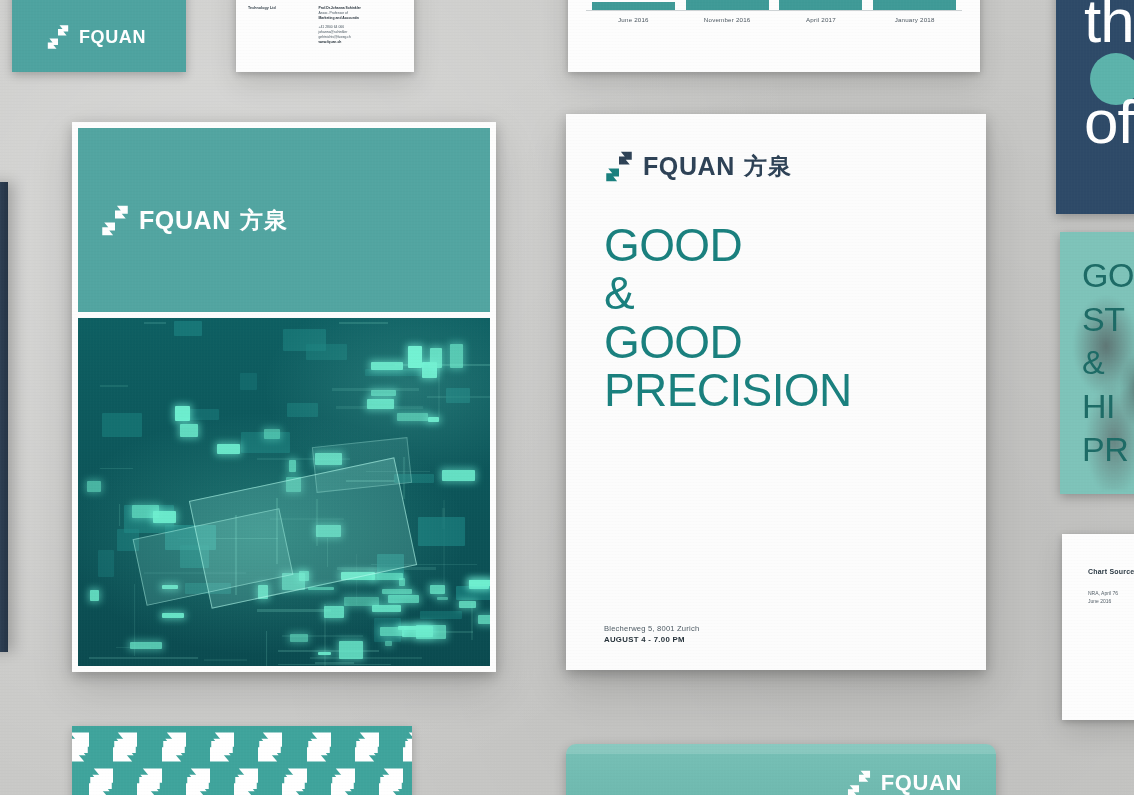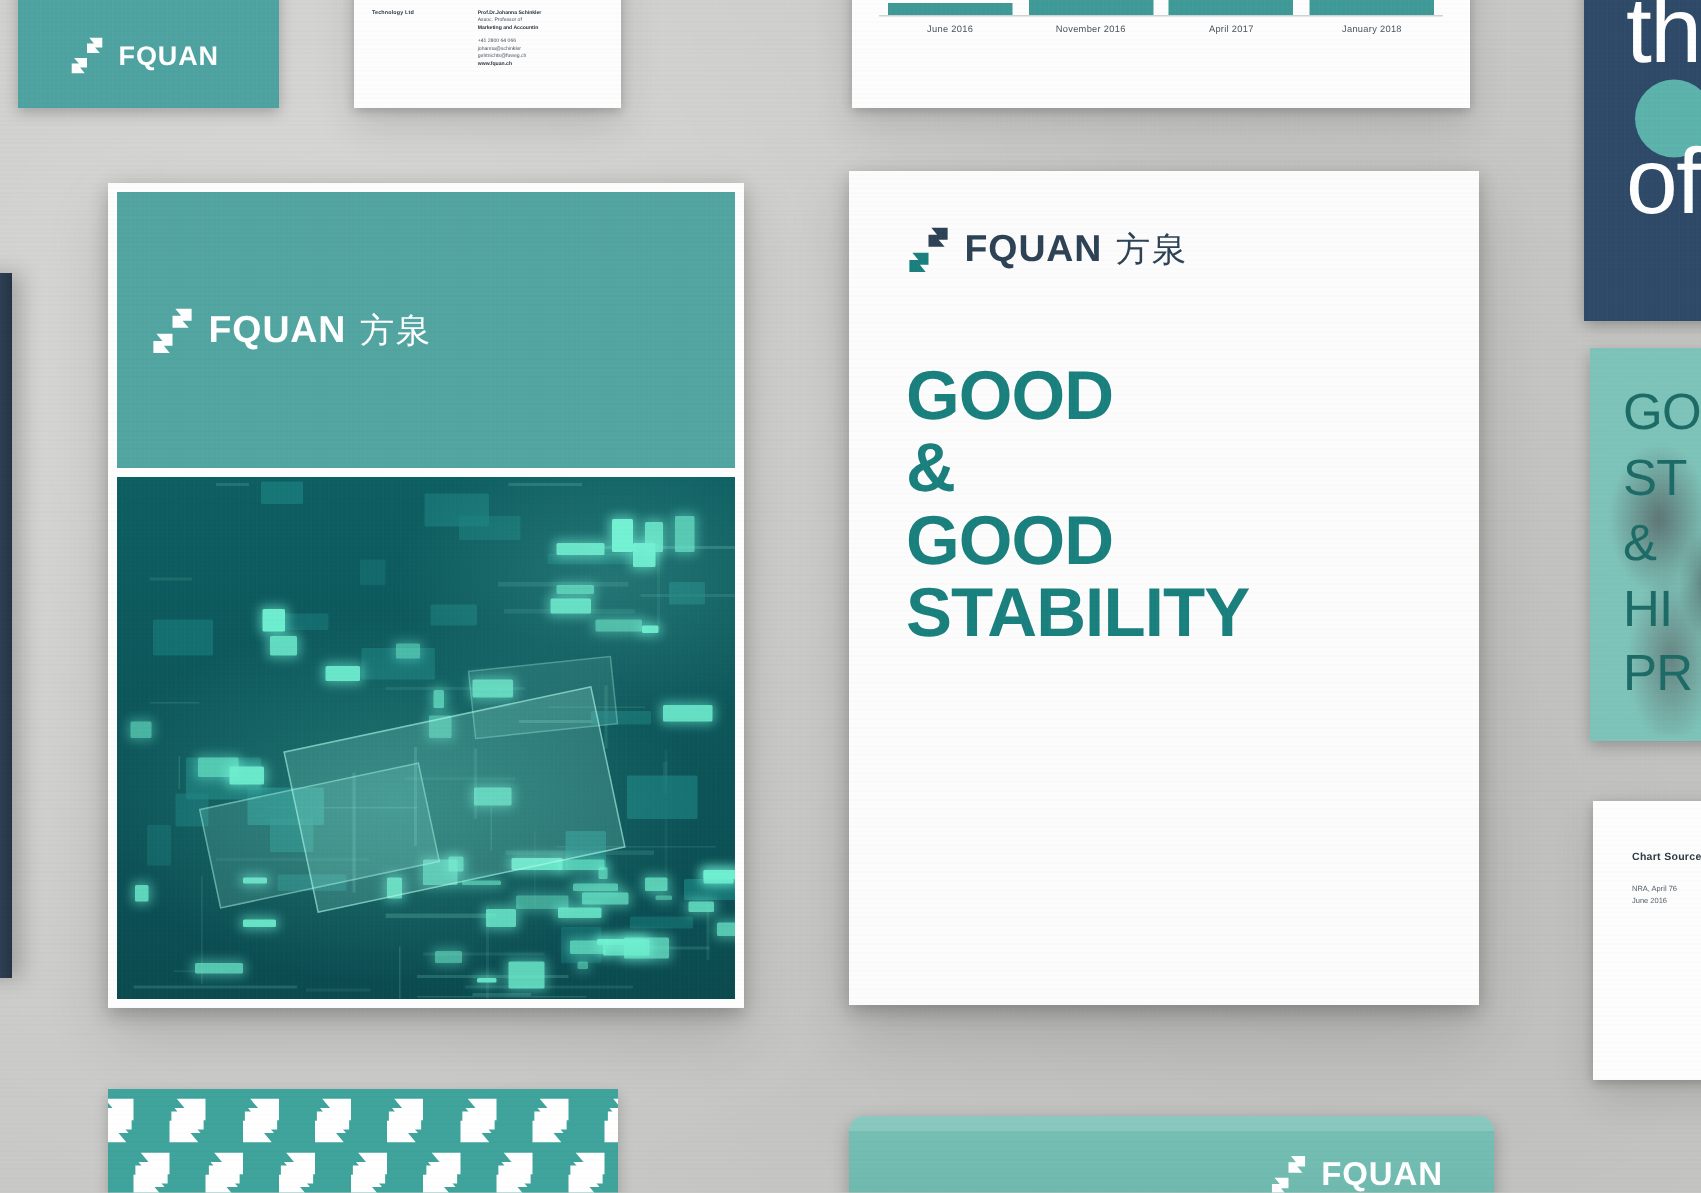--- a/index.html
+++ b/index.html
@@ -143,22 +143,22 @@
   
   #poster {
     left: 566px; top: 114px; width: 420px; height: 556px;
     background:#fcfcfc;
     box-shadow: 0 4px 12px rgba(0,0,0,.24), 0 18px 40px rgba(0,0,0,.14);
     padding: 36px 34px 26px 38px;
     display:flex; flex-direction:column;
   }
   #poster .p-head { display:flex; align-items:center; gap:10px; }
   #poster .p-title {
-    margin-top: 56px; color:#1a807e; font-size:46px; line-height:1.05;
-    letter-spacing:-.6px; font-weight:700;
+    margin-top: 38px; color:#1a807e; font-size:46px; line-height:1.05;
+    letter-spacing:-.6px; font-weight:400;
   }
   #poster .p-foot { margin-top:auto; }
   #poster .p-addr { font-size: 7.6px; color:#4d5a63; letter-spacing:.2px; }
   #poster .p-date { font-size: 7.8px; color:#27333b; font-weight:700; letter-spacing:.3px; margin-top:2px; }
 
   
   #pattern {
     left: 72px; top: 726px; width: 340px; height: 76px;
     background:#3fa49c; overflow:hidden;
     box-shadow: 0 3px 9px rgba(0,0,0,.22);
@@ -175,21 +175,21 @@
   }
   #folder .f-lip {
     position:absolute; left:0; right:0; top:0; height:10px;
     background: rgba(255,255,255,.14); border-radius:10px 10px 0 0;
   }
 
   
   .logo { display:flex; align-items:center; gap:9px; }
   .logo .mark { flex:0 0 auto; display:block; }
   .logo .wm { font-weight:700; letter-spacing:.6px; white-space:nowrap; }
-  .logo .cn { font-weight:400; letter-spacing:1px; white-space:nowrap; }
+  .logo .cn { font-weight:700; letter-spacing:1px; white-space:nowrap; }
   .logo.white .wm, .logo.white .cn { color:#ffffff; }
   .logo.dark  .wm, .logo.dark  .cn { color:#2e4256; }
 </style>
 </head>
 <body>
 
 <div class="card" id="l-sliver"></div>
 
 <div class="card" id="tl-teal">
   <div class="logo white">
@@ -414,23 +414,27 @@
       </svg>
       <span class="wm" style="font-size:25px">FQUAN</span>
       <span class="cn" style="font-size:23px">方泉</span>
     </div>
   </div>
 
   <div class="p-title" id="poster-title">
       <div>GOOD</div>
       <div>&amp;</div>
       <div>GOOD</div>
-      <div>STABILITY</div>
-    </div>
-
+      <div>PRECISION</div>
+    </div>
+
+  <div class="p-foot">
+    <div class="p-addr">Blecherweg 5, 8001 Zurich</div>
+    <div class="p-date">AUGUST 4 - 7.00 PM</div>
+  </div>
 </div>
 
 <div class="card" id="pattern">
     <svg width="62" height="58" viewBox="0 0 24 26" style="position: absolute; left: -14px; top: -26px;">
       <path d="M13.5 1.2 L22.2 1.2 L22.2 7.6 L17.4 7.6 L20.6 11.4 L12.0 11.4 L12.0 5.0 L16.6 5.0 Z" fill="#ffffff"></path>
       <path d="M10.5 24.8 L1.8 24.8 L1.8 18.4 L6.6 18.4 L3.4 14.6 L12.0 14.6 L12.0 21.0 L7.4 21.0 Z" fill="#ffffff"></path>
     </svg>
     <svg width="62" height="58" viewBox="0 0 24 26" style="position: absolute; left: 34.36px; top: -26px;">
       <path d="M13.5 1.2 L22.2 1.2 L22.2 7.6 L17.4 7.6 L20.6 11.4 L12.0 11.4 L12.0 5.0 L16.6 5.0 Z" fill="#ffffff"></path>
       <path d="M10.5 24.8 L1.8 24.8 L1.8 18.4 L6.6 18.4 L3.4 14.6 L12.0 14.6 L12.0 21.0 L7.4 21.0 Z" fill="#ffffff"></path>

